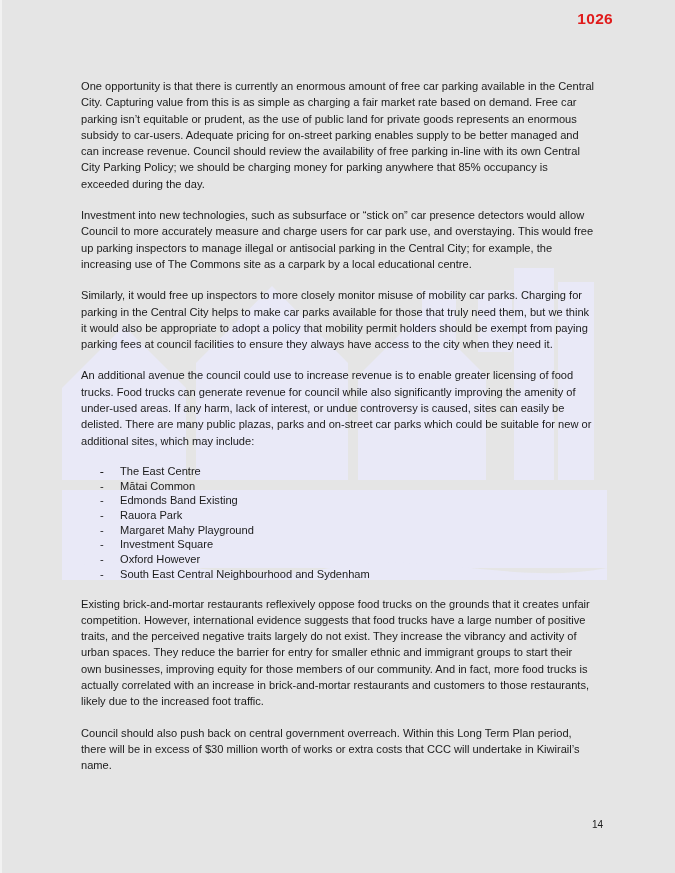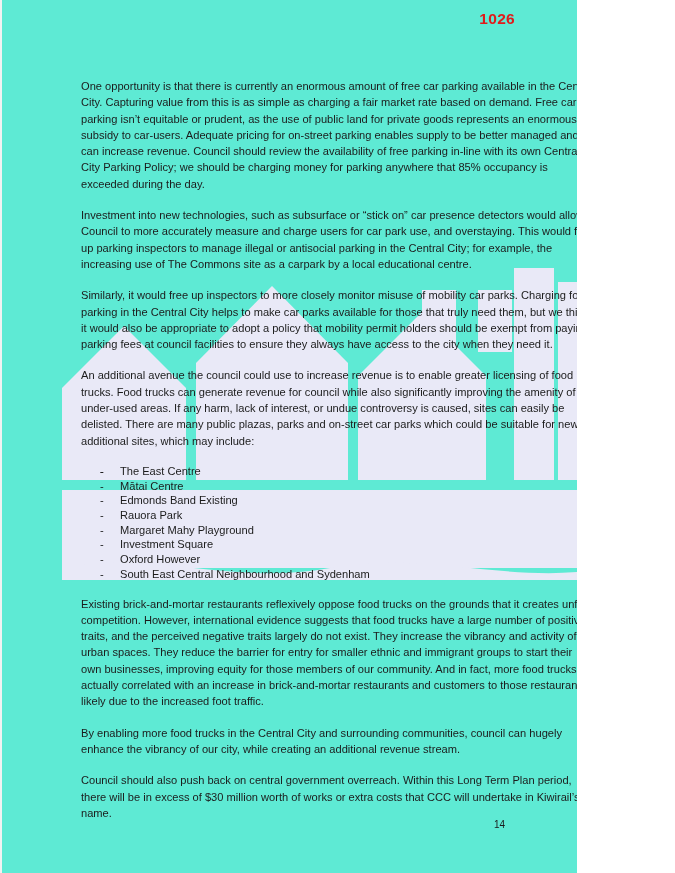--- a/index.html
+++ b/index.html
@@ -5,23 +5,23 @@
   html, body {
     margin: 0;
     padding: 0;
     background: #ffffff;
   }
   body {
     font-family: "Liberation Sans", sans-serif;
   }
   #page {
     position: relative;
-    width: 577px;
+    width: 675px;
     height: 873px;
-    background: #5eead4;
+    background: #e5e5e5;
     overflow: hidden;
     box-sizing: border-box;
     padding-left: 32px;
   }
   
   #scan-edge {
     position: absolute;
     left: 0;
     top: 0;
     width: 2px;
@@ -130,32 +130,31 @@
 
     <p class="para">Investment into new technologies, such as subsurface or “stick on” car presence detectors would allow Council to more accurately measure and charge users for car park use, and overstaying. This would free up parking inspectors to manage illegal or antisocial parking in the Central City; for example, the increasing use of The Commons site as a carpark by a local educational centre.</p>
 
     <p class="para">Similarly, it would free up inspectors to more closely monitor misuse of mobility car parks. Charging for parking in the Central City helps to make car parks available for those that truly need them, but we think it would also be appropriate to adopt a policy that mobility permit holders should be exempt from paying parking fees at council facilities to ensure they always have access to the city when they need it.</p>
 
     <p class="para">An additional avenue the council could use to increase revenue is to enable greater licensing of food trucks. Food trucks can generate revenue for council while also significantly improving the amenity of under-used areas. If any harm, lack of interest, or undue controversy is caused, sites can easily be delisted. There are many public plazas, parks and on-street car parks which could be suitable for new or additional sites, which may include:</p>
 
     <ul class="site-list">
       <li><span class="dash">-</span></li>
       <li><span class="dash">-</span><span>The East Centre</span></li>
-      <li><span class="dash">-</span><span>Mātai Centre</span></li>
+      <li><span class="dash">-</span><span>Mātai Common</span></li>
       <li><span class="dash">-</span><span>Edmonds Band Existing</span></li>
       <li><span class="dash">-</span><span>Rauora Park</span></li>
       <li><span class="dash">-</span><span>Margaret Mahy Playground</span></li>
       <li><span class="dash">-</span><span>Investment Square</span></li>
       <li><span class="dash">-</span><span>Oxford However</span></li>
       <li><span class="dash">-</span><span>South East Central Neighbourhood and Sydenham</span></li>
     </ul>
 
     <p class="para">Existing brick-and-mortar restaurants reflexively oppose food trucks on the grounds that it creates unfair competition. However, international evidence suggests that food trucks have a large number of positive traits, and the perceived negative traits largely do not exist. They increase the vibrancy and activity of urban spaces. They reduce the barrier for entry for smaller ethnic and immigrant groups to start their own businesses, improving equity for those members of our community. And in fact, more food trucks is actually correlated with an increase in brick-and-mortar restaurants and customers to those restaurants, likely due to the increased foot traffic.</p>
 
-    <p class="para">By enabling more food trucks in the Central City and surrounding communities, council can hugely enhance the vibrancy of our city, while creating an additional revenue stream.</p>
 
     <p class="para">Council should also push back on central government overreach. Within this Long Term Plan period, there will be in excess of $30 million worth of works or extra costs that CCC will undertake in Kiwirail’s name.</p>
 
   </div>
 
   <div id="footer-page">14</div>
 
 </div>
 
 </body></html>

